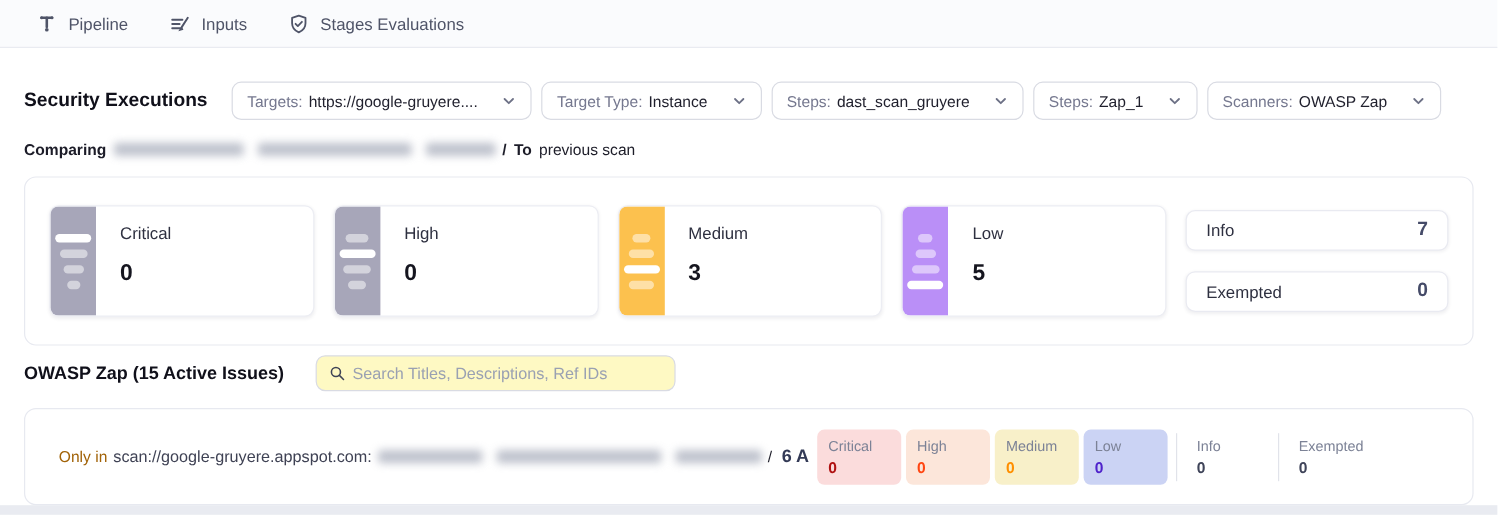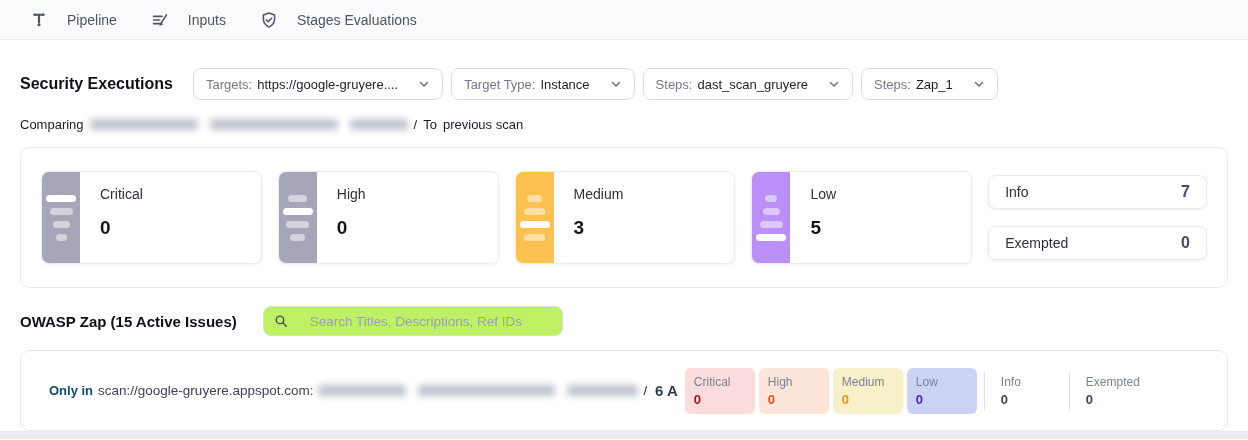--- a/index.html
+++ b/index.html
@@ -7,41 +7,41 @@
   body {
     width:1248px; height:440px; overflow:hidden;
     background:#ffffff; color:#1c1c28;
     font-family:"Liberation Sans", sans-serif;
   }
   
   .tabbar {
     height:40px; background:#fafbfd; border-bottom:1px solid #e9ebf1;
     display:flex; align-items:stretch; padding-left:30px; gap:34px;
   }
-  .tab { display:flex; align-items:center; gap:19px; font-size:14px; color:#4f5468; position:relative; cursor:pointer; }
+  .tab { display:flex; align-items:center; gap:9px; font-size:14px; color:#4f5468; position:relative; cursor:pointer; }
   .tab.active { color:#0278d5; font-weight:bold; }
   .tab.active::after { content:""; position:absolute; left:-2px; right:-2px; bottom:-1px; height:3px; background:#0278d5; }
   .tab-icon { display:flex; }
   .tab-icon svg { width:18px; height:18px; display:block; }
   
   .content { padding:0 20px; position:relative; }
   .filters-row { display:flex; align-items:center; margin-top:28px; gap:8px; }
   .page-title { font-size:16px; font-weight:bold; color:#10101a; margin:0 12px 0 0; }
   .filter {
     display:flex; align-items:center; height:32px; padding:0 12px;
     border:1px solid #d9dbe3; border-radius:8px; background:#fff;
     font-size:13px; gap:5px; cursor:pointer; font-family:inherit;
   }
   .f-label { color:#75788f; white-space:nowrap; }
   .f-value { color:#1f1f2c; white-space:nowrap; }
   .chevron { margin-left:15px; display:flex; }
   .chevron svg { width:12px; height:12px; }
   
   .comparing { margin-top:17px; font-size:13px; display:flex; align-items:center; gap:6px; color:#1c1c28; }
-  .bold { font-weight:normal; }
+  .bold { font-weight:bold; }
   .redacted { display:flex; gap:12px; align-items:center; filter:blur(3.5px); opacity:.75; }
   .blob { height:11px; border-radius:3px; background:#a9aebc; }
   
   .summary-panel {
     margin-top:15px; border:1px solid #e7e9f0; border-radius:10px;
     padding:23px 20px; display:flex; gap:16px; background:#fff;
   }
   .sev-card {
     flex:1; display:flex; border:1px solid #ecedf3; border-radius:8px;
     background:#fff; box-shadow:0 1px 3px rgba(30,35,60,.07); height:93px; overflow:hidden;
@@ -54,36 +54,36 @@
   .sev-value { font-size:19px; font-weight:bold; margin-top:15px; color:#15151f; }
   .side-col { flex:1; display:flex; flex-direction:column; justify-content:center; gap:17px; }
   .side-card {
     height:34px; border:1px solid #e9eaf1; border-radius:8px; background:#fff;
     box-shadow:0 1px 3px rgba(30,35,60,.07);
     display:flex; align-items:center; justify-content:space-between; padding:0 16px;
   }
   .side-label { font-size:14px; color:#2e3040; }
   .side-value { font-size:16px; font-weight:bold; color:#454b68; }
   
-  .issues-header { margin-top:18px; display:flex; align-items:center; gap:26px; }
+  .issues-header { margin-top:8px; display:flex; align-items:center; gap:26px; }
   .issues-title { font-size:15px; font-weight:bold; color:#10101a; margin:0; }
   .search-box {
-    display:flex; align-items:center; gap:20px; width:300px; height:30px;
-    border:1px solid #d9dbe3; border-radius:8px; padding:0 10px; background:#bef264;
+    display:flex; align-items:center; gap:4px; width:300px; height:30px;
+    border:1px solid #d9dbe3; border-radius:8px; padding:0 10px; background:#fef9c3;
   }
   .search-box svg { width:14px; height:14px; flex:0 0 auto; }
   .search-input { border:none; outline:none; flex:1; font-size:13.5px; font-family:inherit; color:#1c1c28; background:transparent; }
   .search-input::placeholder { color:#9aa1b2; }
   
   .issue-section {
     margin-top:14px; border:1px solid #e7e9f0; border-radius:10px; background:#fff;
     height:81px; display:flex; align-items:center; padding:0 14px 0 28px; cursor:pointer;
   }
   .row-text { display:flex; align-items:center; gap:5px; font-size:13px; white-space:nowrap; }
-  .only-in { font-weight:bold; color:#0c4a6e; }
+  .only-in { font-weight:normal; color:#a16207; }
   .row-url { color:#3f4254; font-size:13.5px; }
   .row-count { font-weight:bold; font-size:15px; color:#333a56; margin-left:3px; }
   .pills { display:flex; align-items:center; gap:4px; margin-left:7px; }
   .pill { width:70px; height:46px; border-radius:6px; padding:7px 0 0 9px; }
   .pill-label { font-size:12px; color:#7c8296; }
   .pill-value { font-size:13px; font-weight:bold; margin-top:3px; }
   .vdiv { width:1px; height:40px; background:#e1e3ea; margin:0 3px; flex:0 0 1px; }
   .bottom-strip { height:8px; background:#e9ebf1; width:1248px; margin-left:-20px; }
 </style>
 </head>
@@ -159,20 +159,29 @@
   </button>
         <button class="filter">
     <span class="f-label">Steps:</span>
     <span class="f-value">Zap_1</span>
     <span class="chevron">
             <svg viewBox="0 0 12 12" fill="none" stroke="#6d7186" stroke-width="1.5" stroke-linecap="round" stroke-linejoin="round">
               <path d="M2.5 4.5L6 8l3.5-3.5"></path>
             </svg>
           </span>
   </button>
+        <button class="filter">
+    <span class="f-label">Scanners:</span>
+    <span class="f-value">OWASP Zap</span>
+    <span class="chevron">
+            <svg viewBox="0 0 12 12" fill="none" stroke="#6d7186" stroke-width="1.5" stroke-linecap="round" stroke-linejoin="round">
+              <path d="M2.5 4.5L6 8l3.5-3.5"></path>
+            </svg>
+          </span>
+  </button>
       </div>
   </div>
 
   <div class="comparing">
     <span class="bold">Comparing</span>
     <span class="redacted" style="width:318px;">
       <span class="blob" style="width:108px;"></span>
         <span class="blob" style="width:128px;"></span>
         <span class="blob" style="width:58px;"></span>
     </span>

